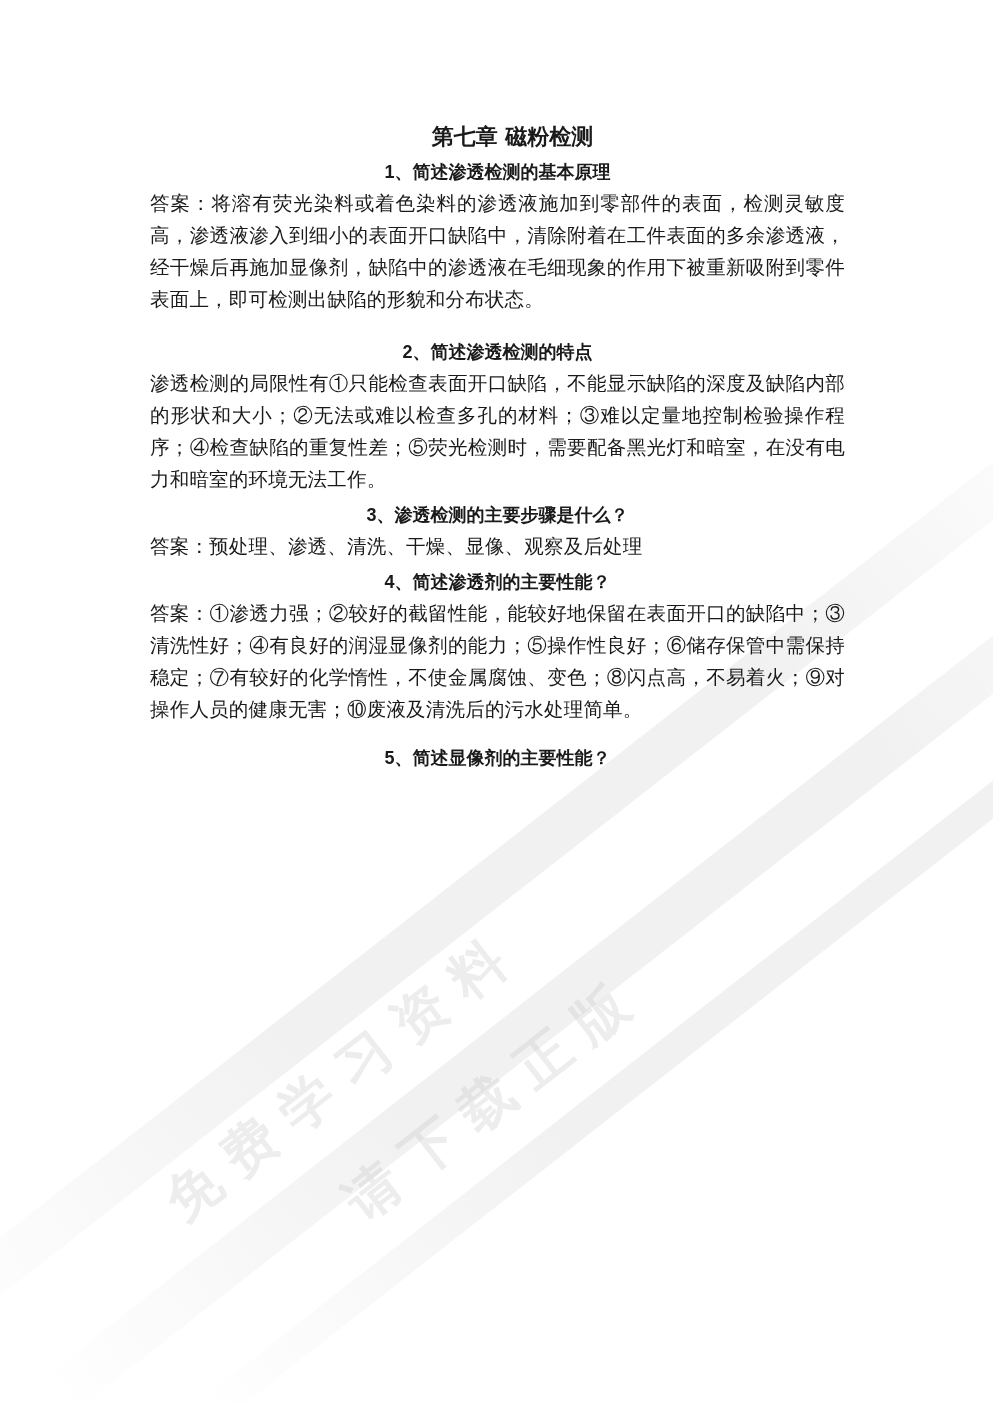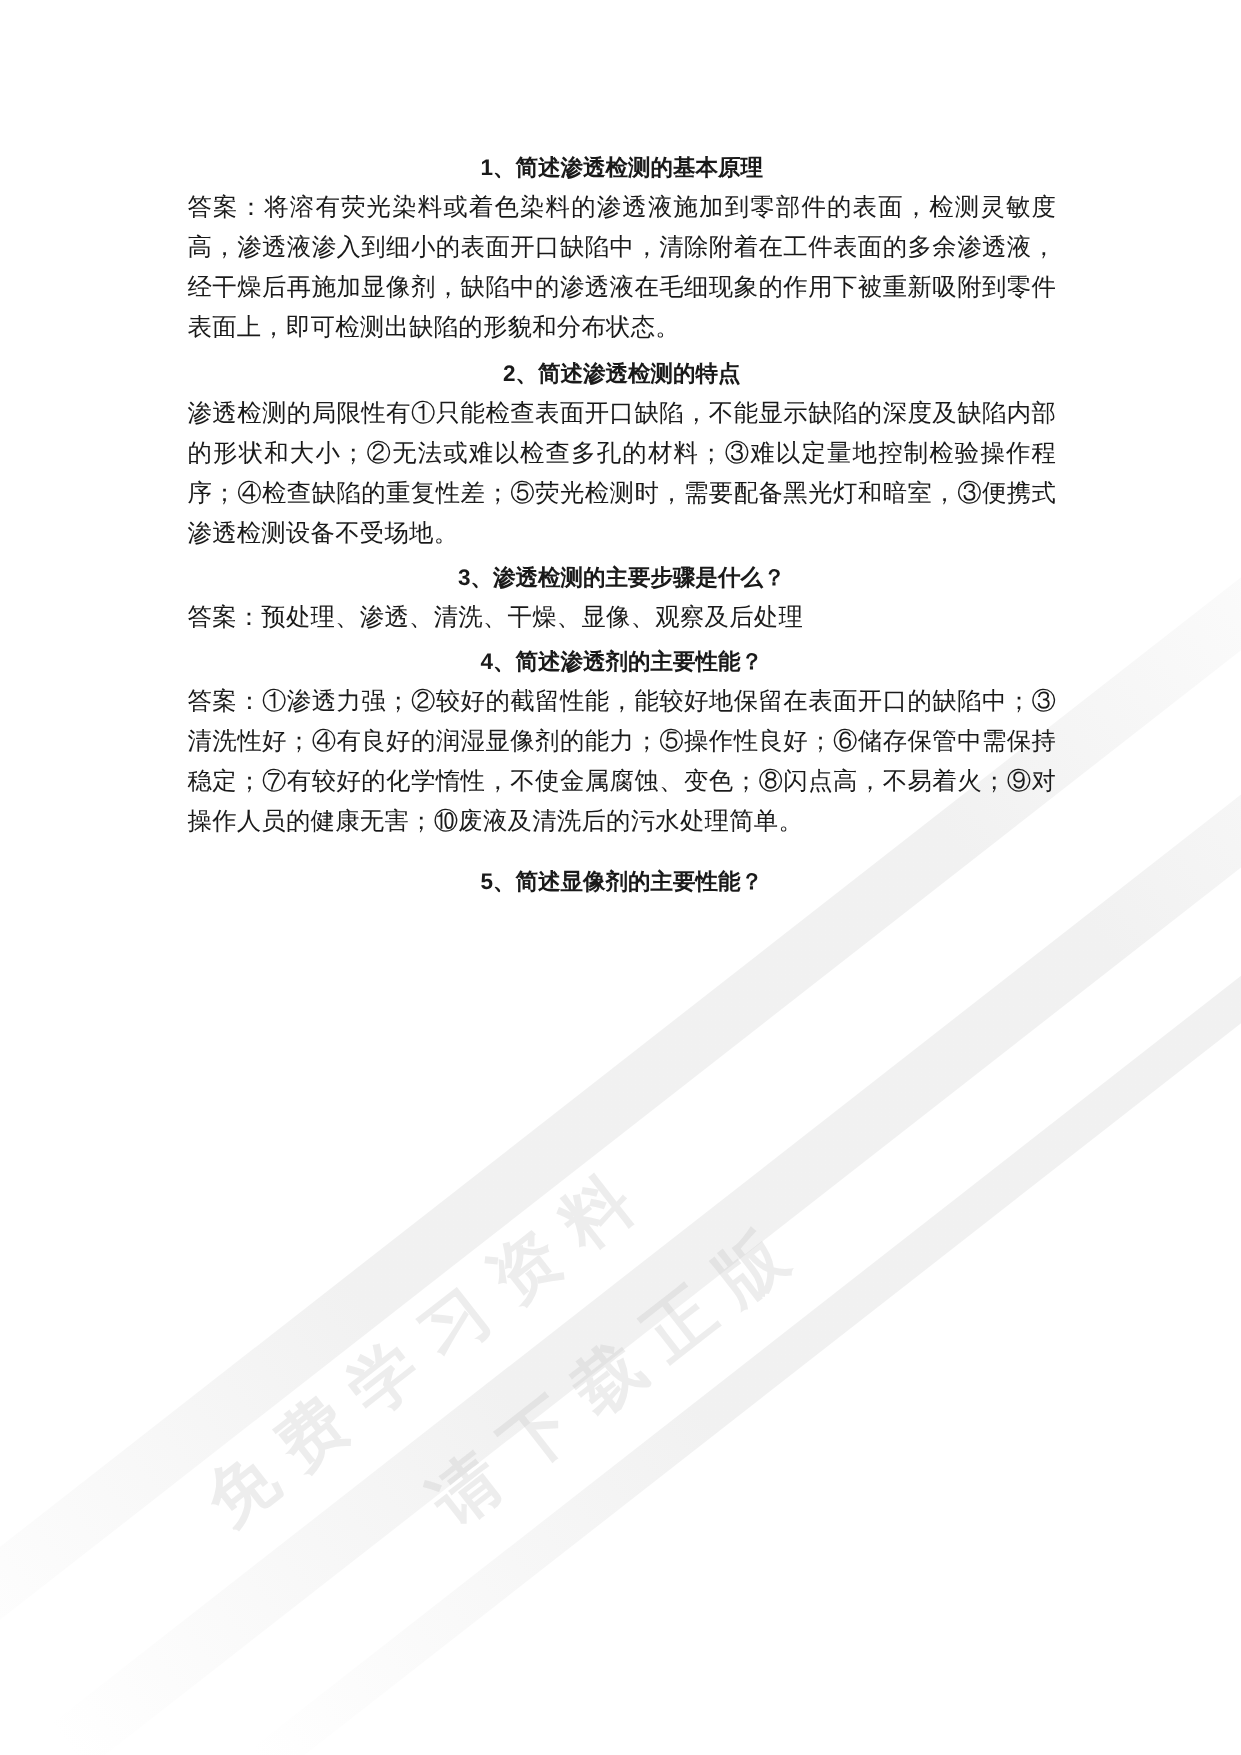--- a/index.html
+++ b/index.html
@@ -48,29 +48,30 @@
 <div class="watermark">
   <div class="wm-band" style="left:-80px; top:1300px; width:1500px;"></div>
   <div class="wm-band" style="left:40px; top:1380px; width:1500px;"></div>
   <div class="wm-band" style="left:200px; top:1400px; width:1500px; height:30px;"></div>
   <div class="wm-text" style="left:150px; top:1180px;">免费学习资料</div>
   <div class="wm-text" style="left:330px; top:1180px;">请下载正版</div>
 </div>
 
 <div class="page">
 
+  <h1 class="chapter">第七章  磁粉检测</h1>
 
   <div>
     <h2 class="q">1、简述渗透检测的基本原理</h2>
     <p class="p">答案：将溶有荧光染料或着色染料的渗透液施加到零部件的表面，检测灵敏度高，渗透液渗入到细小的表面开口缺陷中，清除附着在工件表面的多余渗透液，经干燥后再施加显像剂，缺陷中的渗透液在毛细现象的作用下被重新吸附到零件表面上，即可检测出缺陷的形貌和分布状态。</p>
   </div>
 
-  <div style="margin-top:5px;">
+  <div style="margin-top:20px;">
     <h2 class="q">2、简述渗透检测的特点</h2>
-    <p class="p">渗透检测的局限性有①只能检查表面开口缺陷，不能显示缺陷的深度及缺陷内部的形状和大小；②无法或难以检查多孔的材料；③难以定量地控制检验操作程序；④检查缺陷的重复性差；⑤荧光检测时，需要配备黑光灯和暗室，③便携式渗透检测设备不受场地。</p>
+    <p class="p">渗透检测的局限性有①只能检查表面开口缺陷，不能显示缺陷的深度及缺陷内部的形状和大小；②无法或难以检查多孔的材料；③难以定量地控制检验操作程序；④检查缺陷的重复性差；⑤荧光检测时，需要配备黑光灯和暗室，在没有电力和暗室的环境无法工作。</p>
   </div>
 
   <div style="margin-top:3px;">
     <h2 class="q">3、渗透检测的主要步骤是什么？</h2>
     <p class="p">答案：预处理、渗透、清洗、干燥、显像、观察及后处理</p>
   </div>
 
   <div style="margin-top:3px;">
     <h2 class="q">4、简述渗透剂的主要性能？</h2>
     <p class="p">答案：①渗透力强；②较好的截留性能，能较好地保留在表面开口的缺陷中；③清洗性好；④有良好的润湿显像剂的能力；⑤操作性良好；⑥储存保管中需保持稳定；⑦有较好的化学惰性，不使金属腐蚀、变色；⑧闪点高，不易着火；⑨对操作人员的健康无害；⑩废液及清洗后的污水处理简单。</p>

